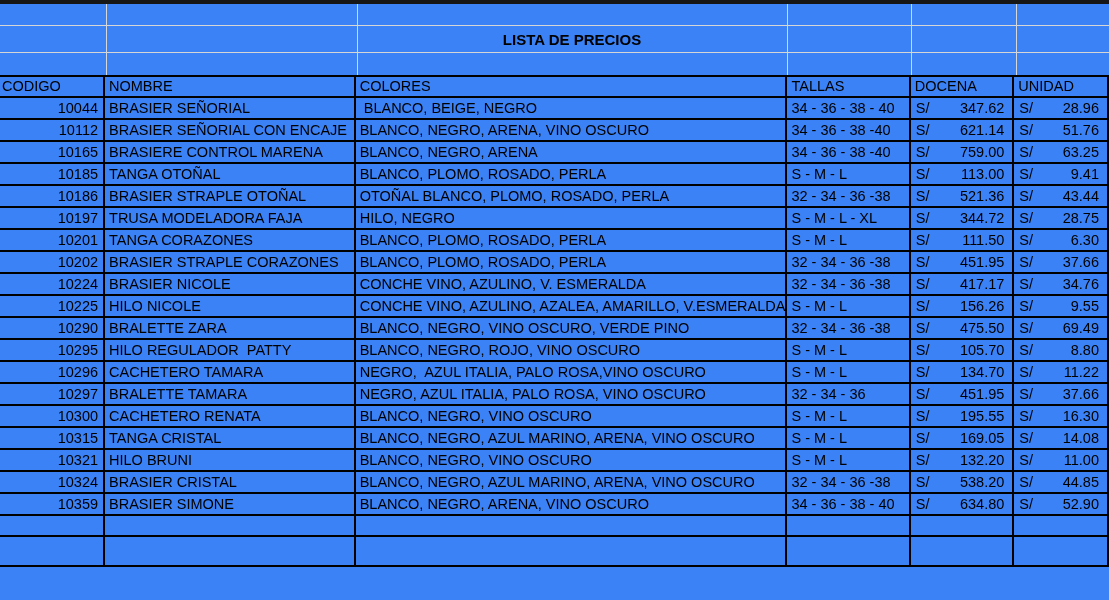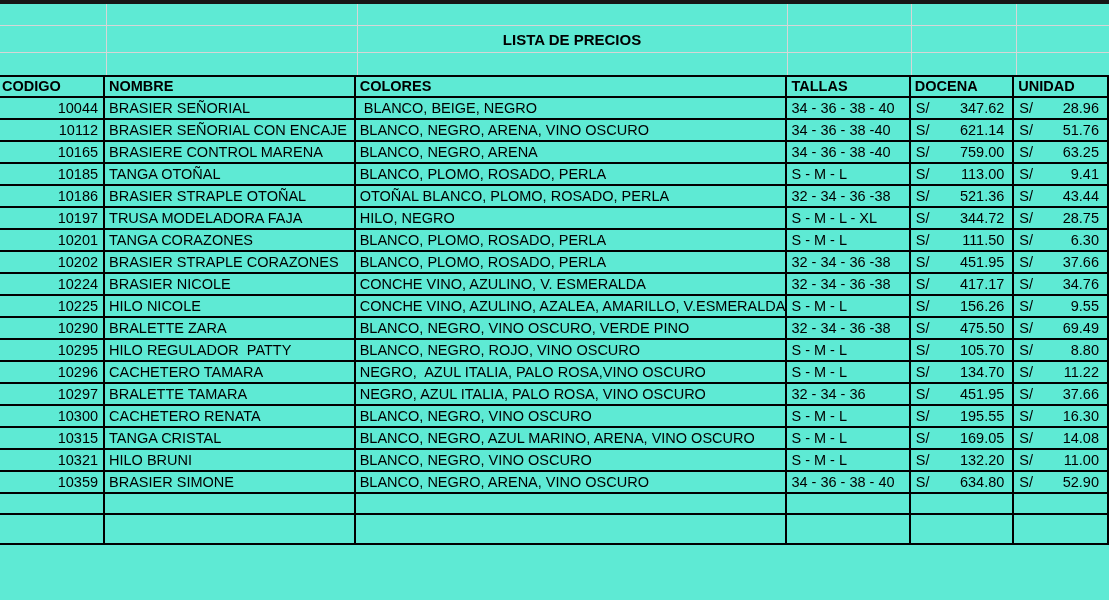--- a/index.html
+++ b/index.html
@@ -1,36 +1,36 @@
 <!DOCTYPE html>
 <html><head>
 <meta charset="utf-8">
 <style>
   html,body{margin:0;padding:0;background:#f3f3f3;}
   .sheet{
-    position:relative;width:1109px;height:600px;background:#5eead4;overflow:hidden;
+    position:relative;width:1109px;height:600px;background:#3b82f6;overflow:hidden;
     font-family:"Liberation Sans",sans-serif;color:#000;
   }
   .topbar{position:absolute;left:0;top:0;width:1109px;height:4px;background:#161616;}
   .gl-h{position:absolute;left:0;width:1109px;height:1px;background:#d6d6d6;}
   .gl-v{position:absolute;top:4px;height:71px;width:1px;background:#d6d6d6;}
   .title-cell{
     position:absolute;left:357px;top:27px;width:430px;height:24px;
     display:flex;align-items:center;justify-content:center;
     font-weight:bold;font-size:15px;
   }
   .tablewrap{position:absolute;left:0;top:75px;}
   table{border-collapse:collapse;table-layout:fixed;}
   col.w-codigo{width:106px;} col.w-nombre{width:251px;} col.w-colores{width:430px;}
   col.w-tallas{width:124px;} col.w-docena{width:105px;} col.w-unidad{width:96px;}
   th,td{
     border:2px solid #000;padding:0;margin:0;overflow:hidden;
     font-size:14.5px;line-height:1;vertical-align:middle;box-sizing:border-box;
   }
-  th{height:21px;text-align:left;font-weight:bold;padding-left:4px;white-space:nowrap;}
+  th{height:21px;text-align:left;font-weight:normal;padding-left:4px;white-space:nowrap;}
   th.c-codigo{padding-left:2px;}
   td{height:22px;}
   tr.empty-row td{height:21px;}
   tr.partial-row td{height:30px;}
   th:first-child,td:first-child{border-left:none;}
   td.c-codigo{text-align:right;padding-right:5px;}
   td.c-nombre,td.c-colores,td.c-tallas{padding-left:4px;white-space:pre;margin-left:16px;}
   td.c-docena,td.c-unidad{padding:0;}
   .money{display:flex;justify-content:space-between;align-items:center;height:100%;
          padding:0 8px 0 5px;}
@@ -375,20 +375,38 @@
         </div>
       </td>
       <td class="c-unidad">
         <div class="money">
           <span class="cur">S/</span>
           <span class="amt">11.00</span>
         </div>
       </td>
     </tr>
           <tr>
+      <td class="c-codigo">10324</td>
+      <td class="c-nombre">BRASIER CRISTAL</td>
+      <td class="c-colores">BLANCO, NEGRO, AZUL MARINO, ARENA, VINO OSCURO</td>
+      <td class="c-tallas">32 - 34 - 36 -38</td>
+      <td class="c-docena">
+        <div class="money">
+          <span class="cur">S/</span>
+          <span class="amt">538.20</span>
+        </div>
+      </td>
+      <td class="c-unidad">
+        <div class="money">
+          <span class="cur">S/</span>
+          <span class="amt">44.85</span>
+        </div>
+      </td>
+    </tr>
+          <tr>
       <td class="c-codigo">10359</td>
       <td class="c-nombre">BRASIER SIMONE</td>
       <td class="c-colores">BLANCO, NEGRO, ARENA, VINO OSCURO</td>
       <td class="c-tallas">34 - 36 - 38 - 40</td>
       <td class="c-docena">
         <div class="money">
           <span class="cur">S/</span>
           <span class="amt">634.80</span>
         </div>
       </td>

